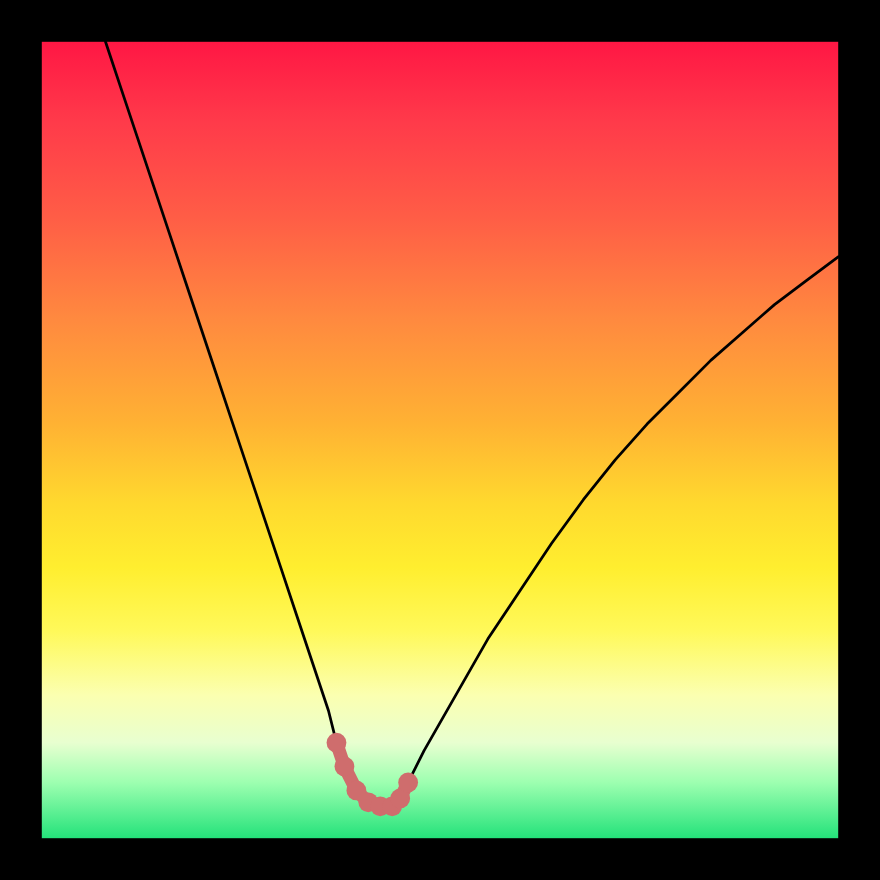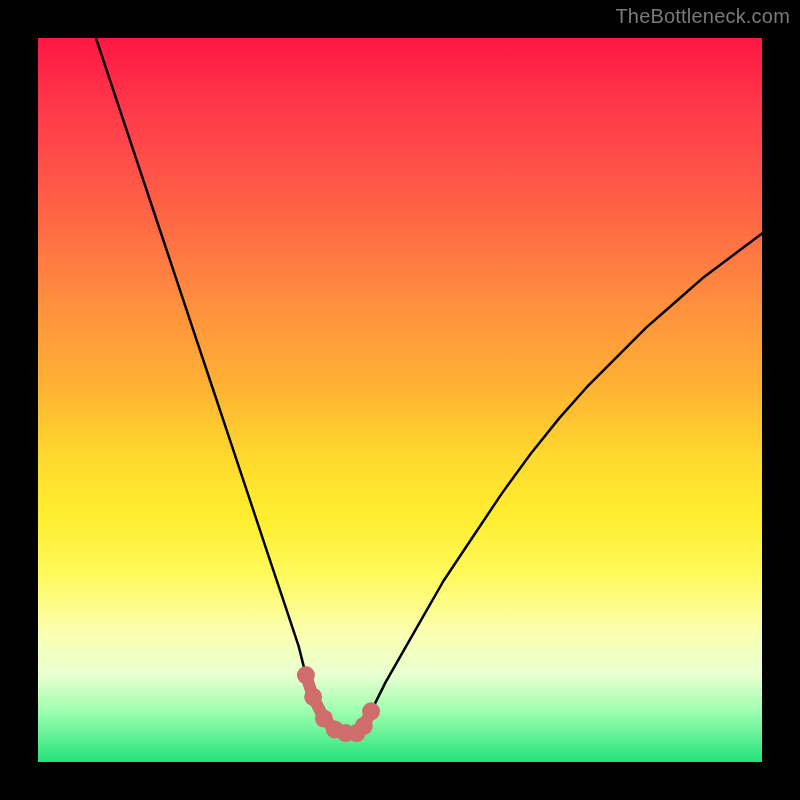--- a/index.html
+++ b/index.html
@@ -76,14 +76,13 @@
           <circle cx="285.98" cy="680.56" r="9" fill="#cf6d6d"></circle>
           <circle cx="296.84" cy="691.42" r="9" fill="#cf6d6d"></circle>
           <circle cx="307.70" cy="695.04" r="9" fill="#cf6d6d"></circle>
           <circle cx="318.56" cy="695.04" r="9" fill="#cf6d6d"></circle>
           <circle cx="325.80" cy="687.80" r="9" fill="#cf6d6d"></circle>
           <circle cx="333.04" cy="673.32" r="9" fill="#cf6d6d"></circle>
         </g>
     </svg>
   </div>
 
-  <div class="watermark">TheBottleneck.com</div>
 </div>
 
 </body></html>

